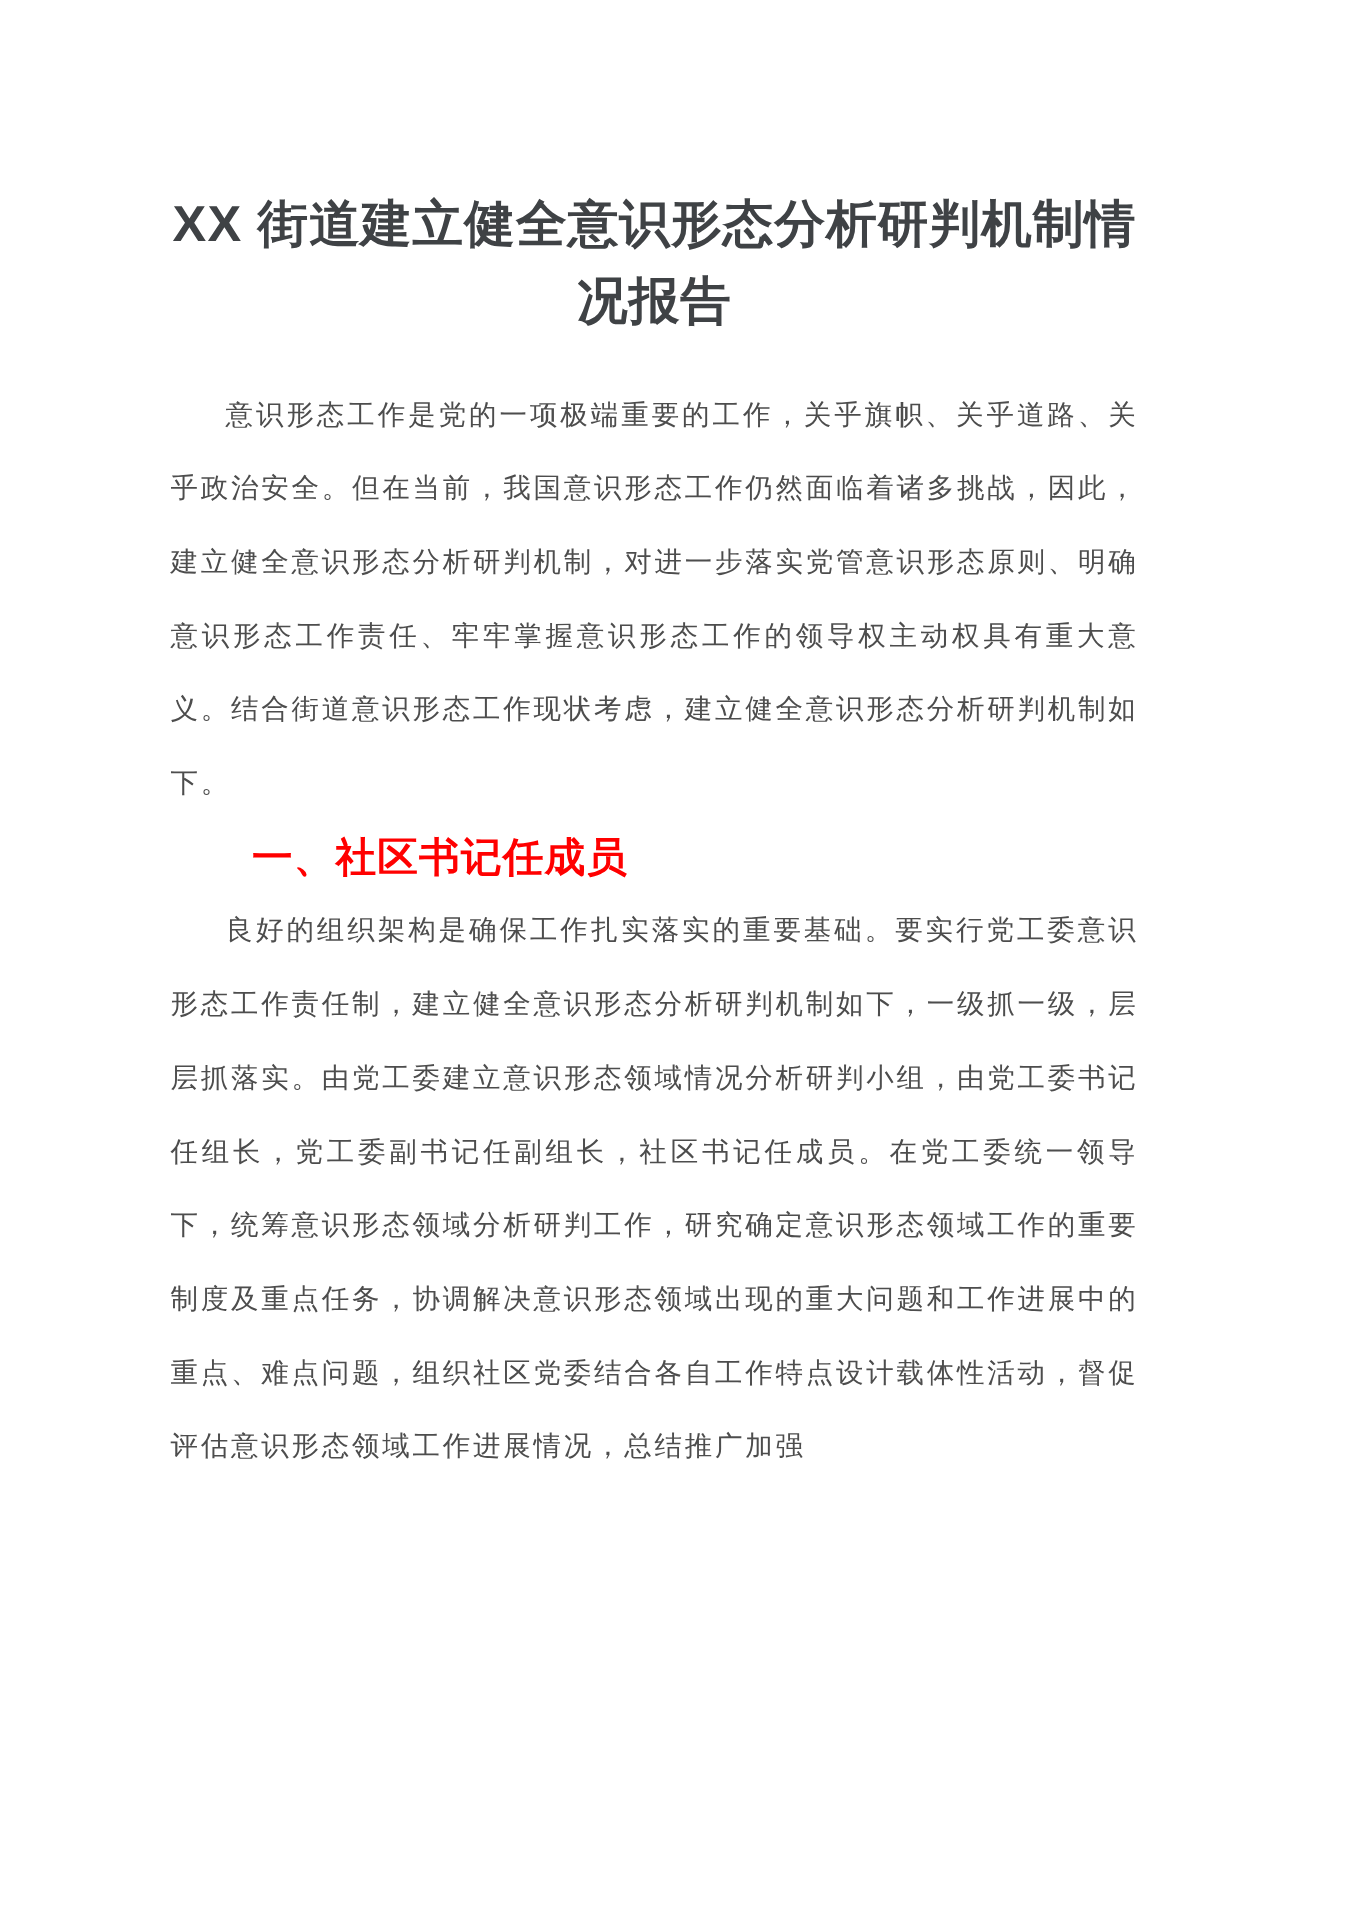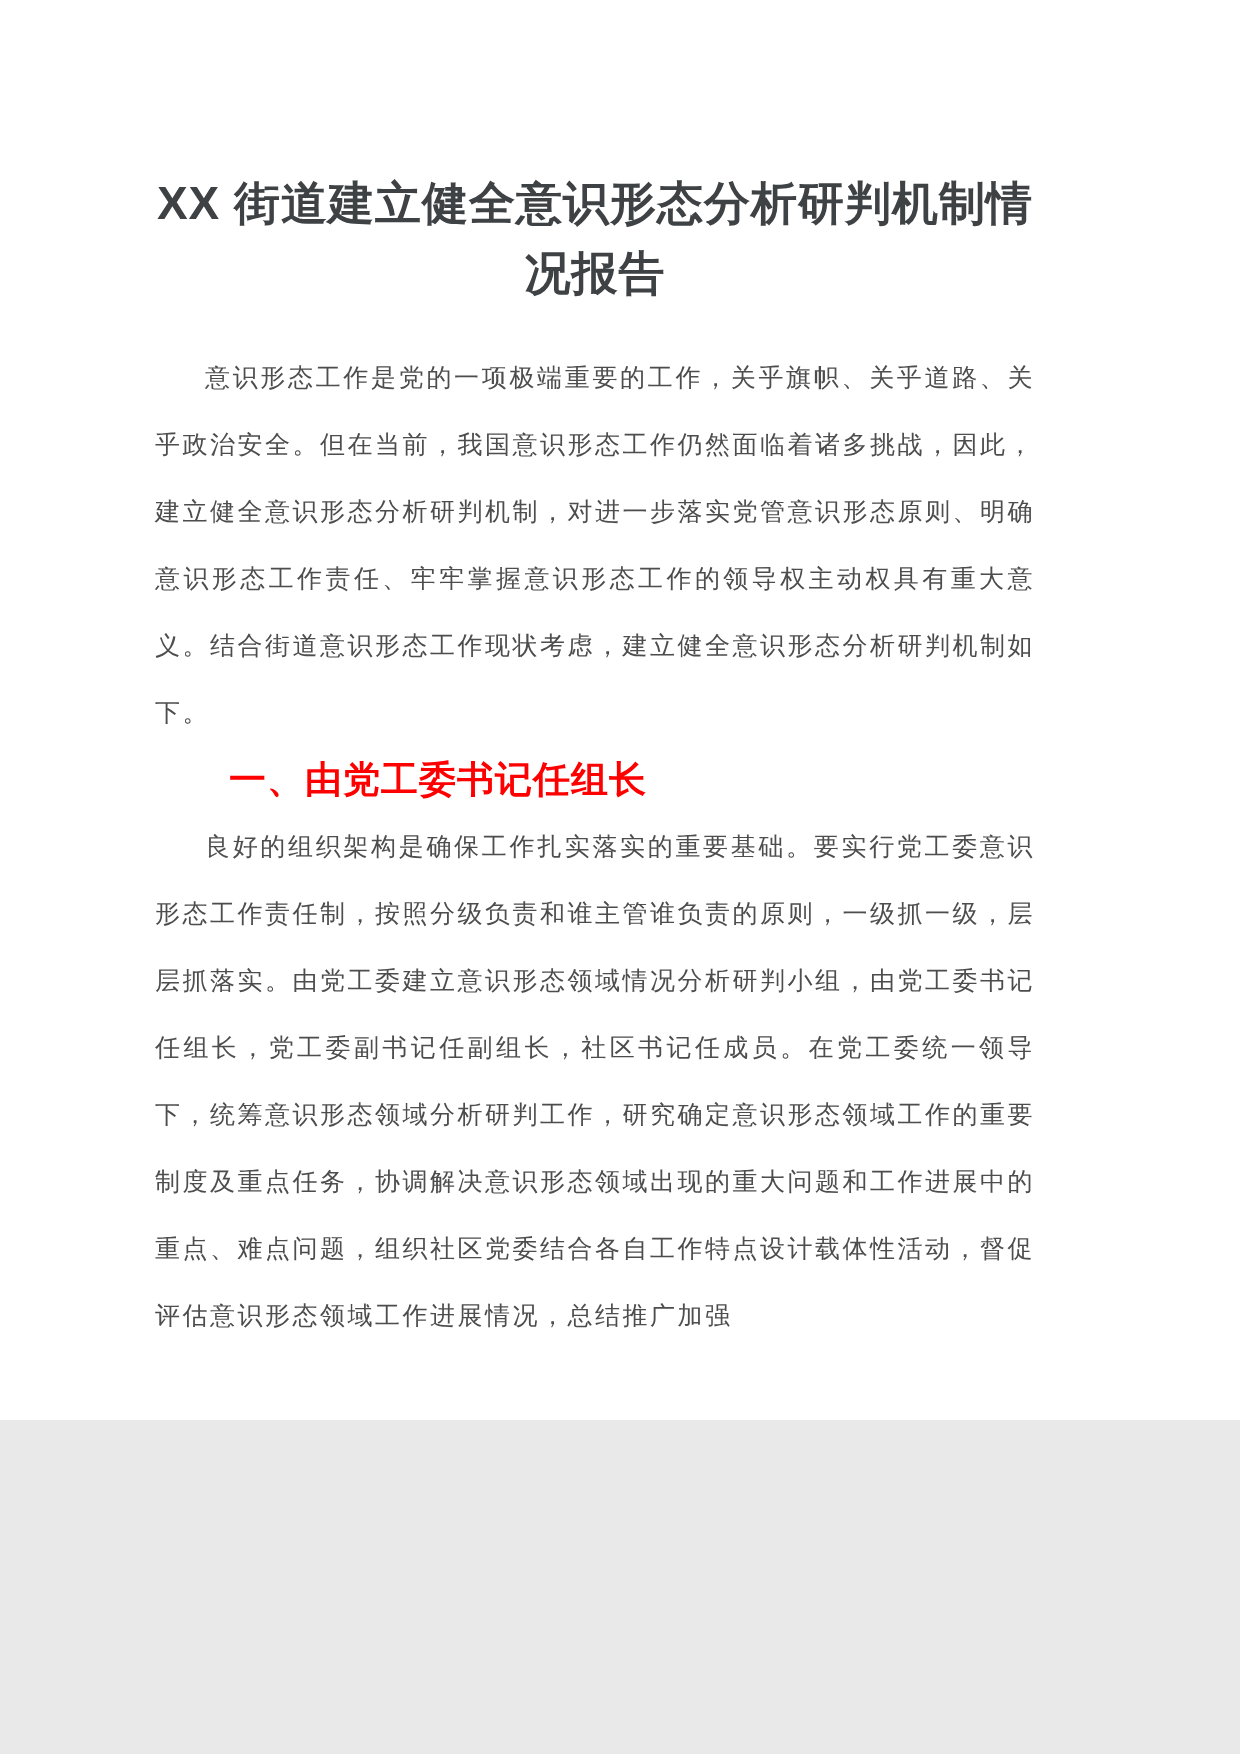--- a/index.html
+++ b/index.html
@@ -5,21 +5,21 @@
   html, body {
     margin: 0;
     padding: 0;
   }
   body {
     background: #e9e9e9;
   }
   .page {
     position: relative;
     width: 1240px;
-    height: 1420px;
+    height: 1754px;
     margin: 0 auto;
     background: var(--color-page_background, #ffffff);
     overflow: hidden;
     font-family: "Liberation Serif", serif;
   }
   .content {
     position: absolute;
     left: 155px;
     top: 168px;
     width: 880px;
@@ -56,16 +56,16 @@
     text-indent: 2em;
   }
 </style>
 </head>
 <body>
 
 <div class="page">
   <div class="content">
     <h1 class="doc-title">XX 街道建立健全意识形态分析研判机制情况报告</h1>
     <p class="body-para">意识形态工作是党的一项极端重要的工作，关乎旗帜、关乎道路、关乎政治安全。但在当前，我国意识形态工作仍然面临着诸多挑战，因此，建立健全意识形态分析研判机制，对进一步落实党管意识形态原则、明确意识形态工作责任、牢牢掌握意识形态工作的领导权主动权具有重大意义。结合街道意识形态工作现状考虑，建立健全意识形态分析研判机制如下。</p>
-    <h2 class="section-heading">一、由党工委书记任组长</h2>
-    <p class="body-para">良好的组织架构是确保工作扎实落实的重要基础。要实行党工委意识形态工作责任制，按照分级负责和谁主管谁负责的原则，一级抓一级，层层抓落实。由党工委建立意识形态领域情况分析研判小组，由党工委书记任组长，党工委副书记任副组长，社区书记任成员。在党工委统一领导下，统筹意识形态领域分析研判工作，研究确定意识形态领域工作的重要制度及重点任务，协调解决意识形态领域出现的重大问题和工作进展中的重点、难点问题，组织社区党委结合各自工作特点设计载体性活动，督促评估意识形态领域工作进展情况，总结推广加强</p>
+    <h2 class="section-heading">一、社区书记任成员</h2>
+    <p class="body-para">良好的组织架构是确保工作扎实落实的重要基础。要实行党工委意识形态工作责任制，建立健全意识形态分析研判机制如下，一级抓一级，层层抓落实。由党工委建立意识形态领域情况分析研判小组，由党工委书记任组长，党工委副书记任副组长，社区书记任成员。在党工委统一领导下，统筹意识形态领域分析研判工作，研究确定意识形态领域工作的重要制度及重点任务，协调解决意识形态领域出现的重大问题和工作进展中的重点、难点问题，组织社区党委结合各自工作特点设计载体性活动，督促评估意识形态领域工作进展情况，总结推广加强</p>
   </div>
 </div>
 
 </body></html>

